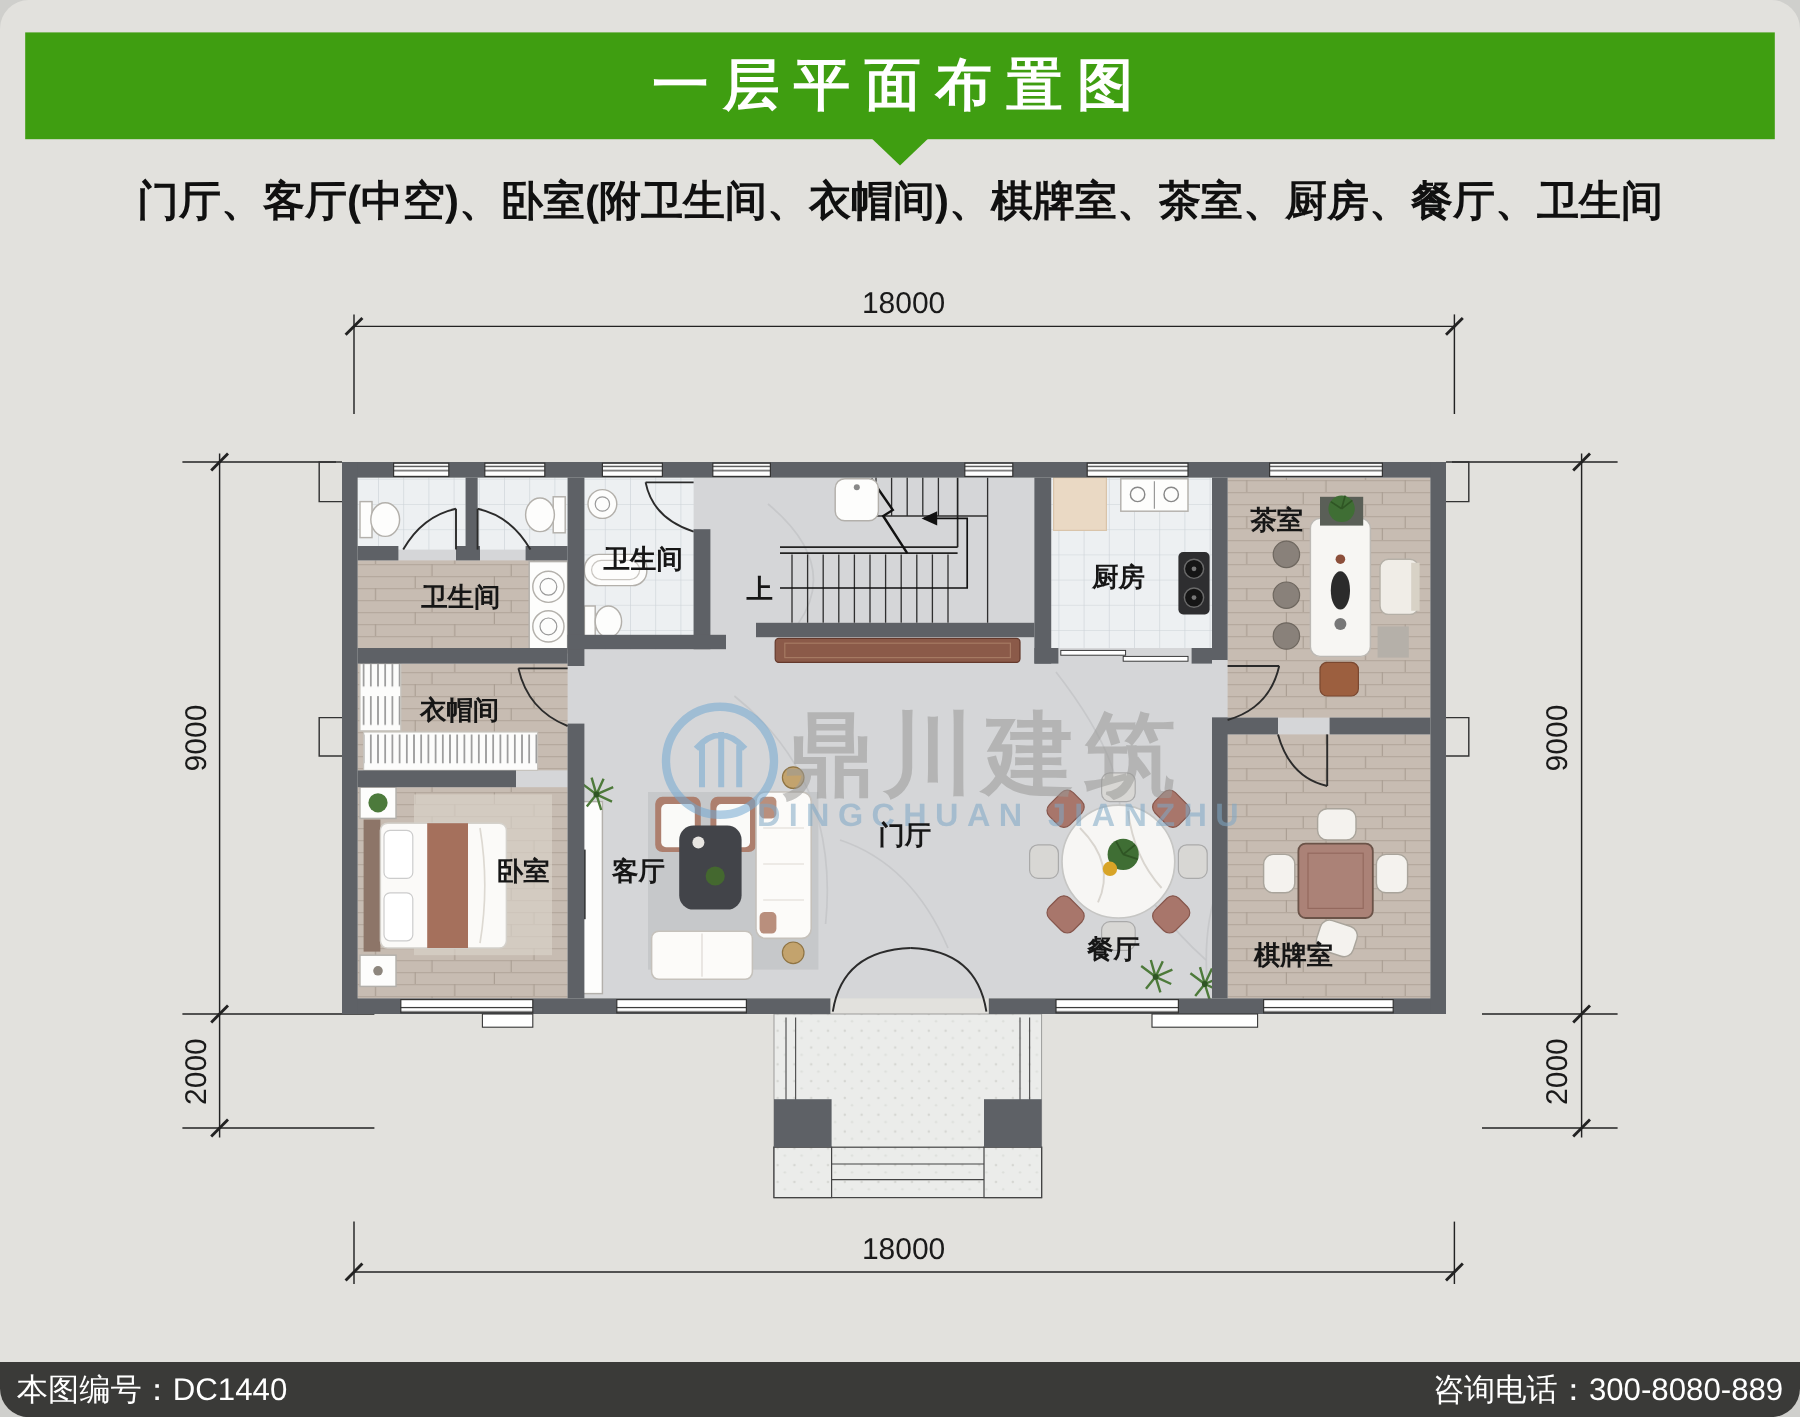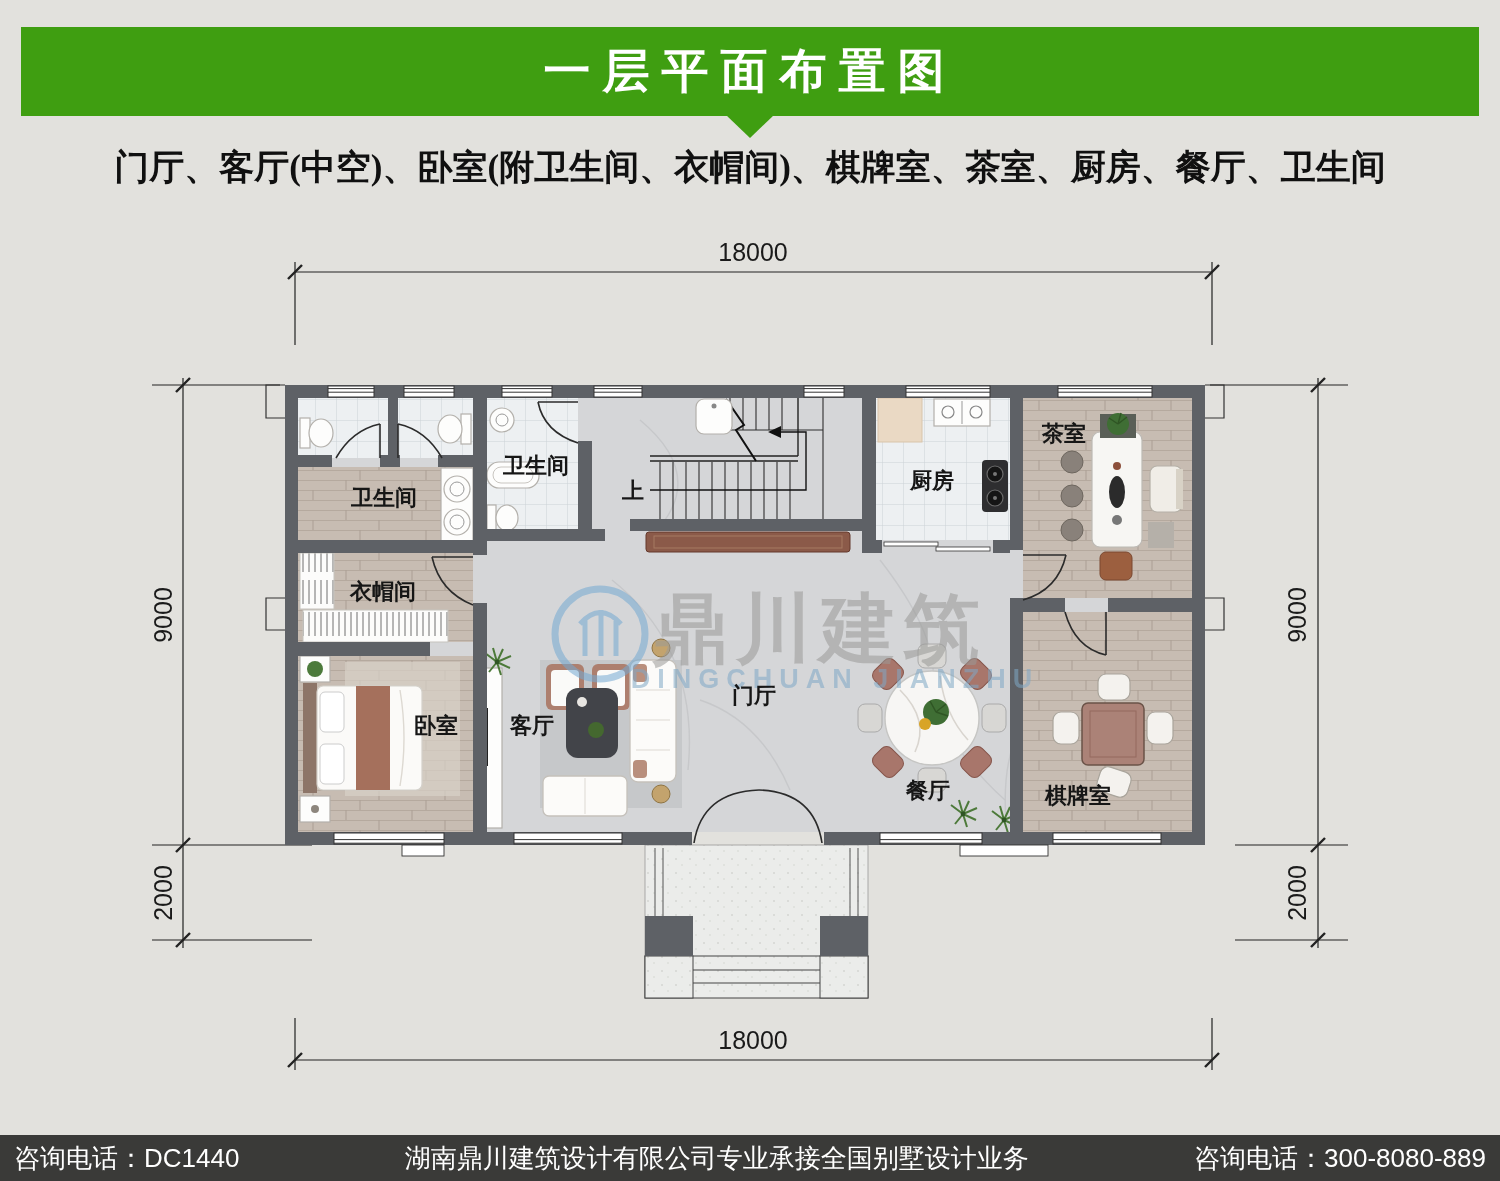--- a/index.html
+++ b/index.html
@@ -1,25 +1,25 @@
 <!DOCTYPE html>
 <html style="--green: #3f9e11; --footerbg: #3a3a38; --wall: #5e6166;"><head>
 <meta charset="utf-8">
 <style>
   html,body{margin:0;padding:0;background:#cfcfcc;}
   .page{position:relative;width:1500px;height:1181px;background:#e2e1dd;overflow:hidden;
-        font-family:"Liberation Sans","DejaVu Sans",sans-serif;}
+        font-family:"Liberation Sans","DejaVu Sans",sans-serif;border-radius:24px;}
   .banner{position:absolute;left:21px;top:27px;width:1458px;height:89px;background:var(--green,#3f9e11);
           display:flex;align-items:center;justify-content:center;}
   .banner span{color:#ffffff;font-size:47px;font-weight:bold;letter-spacing:12px;}
   .pointer{position:absolute;left:50%;top:115px;transform:translateX(-50%);width:0;height:0;
            border-left:24px solid transparent;border-right:24px solid transparent;
            border-top:23px solid var(--green,#3f9e11);}
   .subtitle{position:absolute;top:144px;left:0;width:100%;text-align:center;
-            font-family:Liberation Serif, serif;font-size:35px;font-weight:bold;color:#101010;}
+            font-family:Liberation Sans, sans-serif;font-size:35px;font-weight:bold;color:#101010;}
   svg.plan{position:absolute;left:0;top:0;}
   .footer{position:absolute;left:0;bottom:0;width:100%;height:46px;background:var(--footerbg,#3a3a38);
           display:flex;align-items:center;justify-content:space-between;box-sizing:border-box;
           padding:0 14px;color:#ffffff;font-size:26px;white-space:nowrap;}
   
   .w{fill:var(--wall,#5e6166);}
   .dim{stroke:#222;stroke-width:1.2;fill:none;}
   .tick{stroke:#222;stroke-width:2.4;}
   .dimt{font-size:25px;fill:#1a1a1a;text-anchor:middle;}
   .lbl{font-size:22px;font-weight:600;fill:#161616;text-anchor:middle;}
@@ -410,17 +410,16 @@
       <text class="lbl" x="532" y="733">客厅</text>
       <text class="lbl" x="754" y="703">门厅</text>
       <text class="lbl" x="928" y="798">餐厅</text>
       <text class="lbl" x="932" y="488">厨房</text>
       <text class="lbl" x="1064" y="441">茶室</text>
       <text class="lbl" x="1078" y="803">棋牌室</text>
     </g>
   </svg>
 
   <div class="footer">
-    <span>咨询电话：DC1440</span>
-    <span>湖南鼎川建筑设计有限公司专业承接全国别墅设计业务</span>
+    <span>本图编号：DC1440</span>
     <span>咨询电话：300-8080-889</span>
   </div>
 </div>
 
 </body></html>

